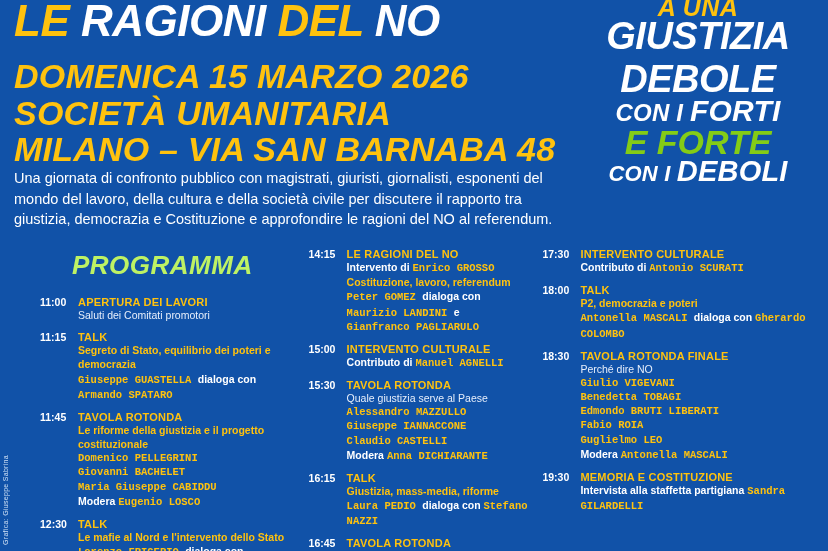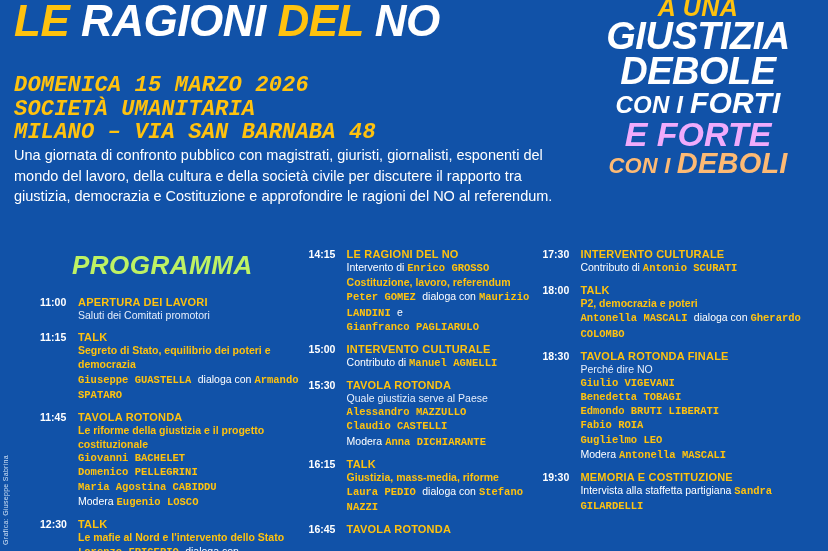--- a/index.html
+++ b/index.html
@@ -27,28 +27,27 @@
     letter-spacing: -0.5px;
     line-height: 0.95;
     margin: 0;
     padding-top: 0px;
     white-space: nowrap;
   }
   .title-main .y { color: #ffc20e; }
   .title-main .w { color: #ffffff; }
 
   .date-block {
-    margin-top: 32px;
-    font-size: 22px;
+    margin-top: 16px;
+    font-size: 34px;
     font-weight: bold;
     font-style: italic;
     color: #ffc20e;
     line-height: 1.08;
     letter-spacing: 0.2px;
-    font-family: Liberation Mono, monospace;
   }
   .desc {
     font-size: 14.5px;
     line-height: 1.42;
     color: #ffffff;
     max-width: 540px;
   }
 
   
   .hero-right {
@@ -56,25 +55,25 @@
     top: -4px;
     right: 10px;
     width: 240px;
     text-align: center;
     font-style: italic;
     font-weight: bold;
     line-height: 0.92;
   }
   .hero-right .l1 { font-size: 25px; color: #ffc20e; letter-spacing: 0.5px; }
   .hero-right .l2 { font-size: 38px; color: #ffffff; letter-spacing: -0.5px; }
-  .hero-right .l3 { font-size: 38px; color: #ffffff; letter-spacing: -0.5px; }
+  .hero-right .l3 { font-size: 38px; color: #ffffff; letter-spacing: -0.5px; margin-top: 8px; }
   .hero-right .l4 { font-size: 24px; color: #ffffff; letter-spacing: 0.2px; }
   .hero-right .l4 .big { font-size: 30px; }
-  .hero-right .l5 { font-size: 34px; color: #f0abfc; letter-spacing: 0px; margin-top: 2px;}
-  .hero-right .l6 { font-size: 22px; color: #fdba74; letter-spacing: 0.2px; }
+  .hero-right .l5 { font-size: 34px; color: #84cc16; letter-spacing: 0px; margin-top: 2px;}
+  .hero-right .l6 { font-size: 22px; color: #ffffff; letter-spacing: 0.2px; }
   .hero-right .l6 .big { font-size: 29px; }
 
   
   .prog-title {
     position: absolute;
     left: 72px;
     top: 250px;
     font-size: 26px;
     font-weight: bold;
     font-style: italic;
@@ -116,21 +115,21 @@
   }
   .ebody {
     margin-left: 38px;
     font-size: 10.5px;
     line-height: 1.35;
   }
   .line { color: #ffffff; }
   .line.sub { color: #e6eefb; }
   .line.yellow { color: #ffc20e; font-weight: bold; }
   .name { color: #ffc20e; font-weight: bold; font-family: Liberation Mono, monospace; }
-  .plain { color: #ffffff; font-weight: normal; }
+  .plain { color: #ffffff; font-weight: bold; }
 
   
   .side-credit {
     position: absolute;
     left: 2px;
     bottom: 6px;
     font-size: 7px;
     color: #cfe0f5;
     writing-mode: vertical-rl;
     transform: rotate(180deg);
@@ -192,23 +191,23 @@
           <div class="line"><span class="name">Giuseppe GUASTELLA </span><span class="plain">dialoga con </span><span class="name">Armando SPATARO </span></div>
         </div>
       </div>
       <div class="entry">
         <div class="entry-head">
           <span class="time">11:45</span>
           <span class="ename">TAVOLA ROTONDA</span>
         </div>
         <div class="ebody">
           <div class="line yellow">Le riforme della giustizia e il progetto costituzionale</div>
+          <div class="line name">Domenico PELLEGRINI</div>
           <div class="line name">Giovanni BACHELET</div>
-          <div class="line name">Domenico PELLEGRINI</div>
-          <div class="line name">Maria Agostina CABIDDU</div>
+          <div class="line name">Maria Giuseppe CABIDDU</div>
           <div class="line"><span class="plain">Modera </span><span class="name">Eugenio LOSCO</span></div>
         </div>
       </div>
       <div class="entry">
         <div class="entry-head">
           <span class="time">12:30</span>
           <span class="ename">TALK</span>
         </div>
         <div class="ebody">
           <div class="line yellow">Le mafie al Nord e l'intervento dello Stato</div>
@@ -239,20 +238,21 @@
         </div>
       </div>
       <div class="entry">
         <div class="entry-head">
           <span class="time">15:30</span>
           <span class="ename">TAVOLA ROTONDA</span>
         </div>
         <div class="ebody">
           <div class="line sub">Quale giustizia serve al Paese</div>
           <div class="line name">Alessandro MAZZULLO</div>
+          <div class="line name">Giuseppe IANNACCONE</div>
           <div class="line name">Claudio CASTELLI</div>
           <div class="line"><span class="plain">Modera </span><span class="name">Anna DICHIARANTE</span></div>
         </div>
       </div>
       <div class="entry">
         <div class="entry-head">
           <span class="time">16:15</span>
           <span class="ename">TALK</span>
         </div>
         <div class="ebody">

